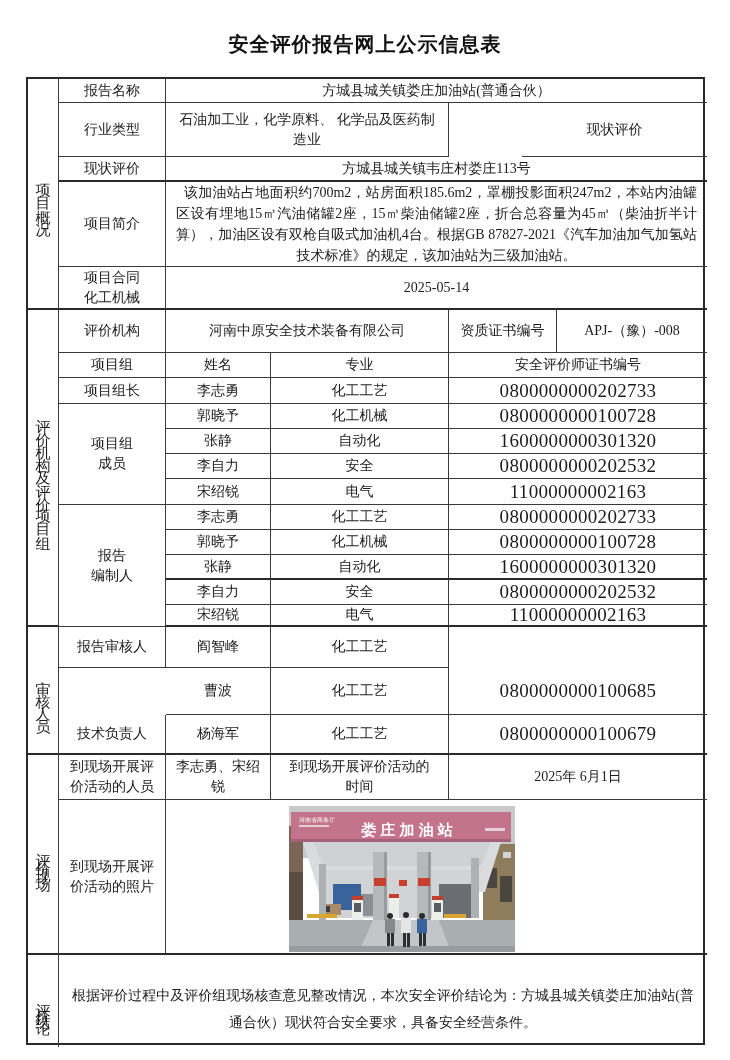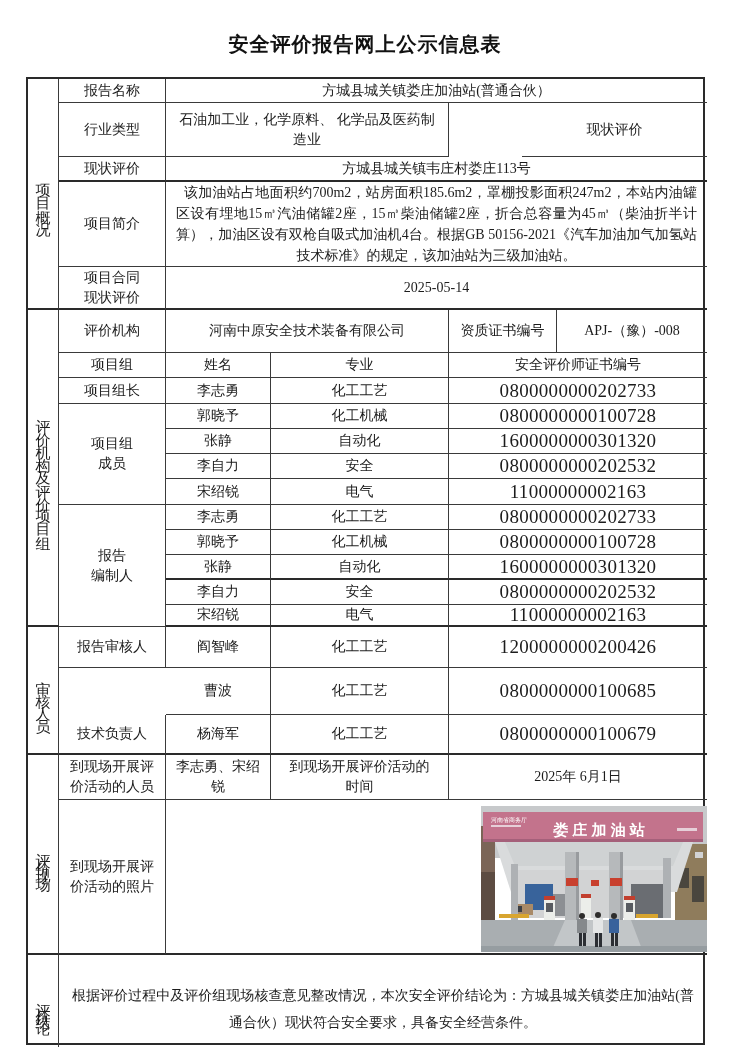--- a/index.html
+++ b/index.html
@@ -51,21 +51,21 @@
   .justify-block {
     display: block; width: 100%;
     text-align: justify; text-align-last: center;
     line-height: 21px; padding: 0 7px; text-indent: 8px;
   }
   .concl-block {
     display: block; width: 100%;
     text-align: justify; text-align-last: center;
     line-height: 27px; padding: 0 10px; margin-top: 16px;
   }
-  .photo-cell { justify-content: flex-end; align-items: flex-start; padding: 6px 0 0 123px; }
+  .photo-cell { justify-content: flex-start; align-items: flex-start; padding: 6px 0 0 123px; }
 </style>
 </head>
 <body>
 
 <div class="page">
   <div class="doc-title">安全评价报告网上公示信息表</div>
 
   <div class="tbl">
 
     <div class="c vlab tb" style="grid-area:1/1/6/2">项目概况</div>
@@ -80,25 +80,25 @@
     <div class="c" style="grid-area:2/2/3/3">行业类型</div>
     <div class="c pre" style="grid-area:2/3/3/5">石油加工业，化学原料、 化学品及医药制
 造业</div>
     <div class="c last" style="grid-area:2/6/3/8">现状评价</div>
 
     <div class="c tb" style="grid-area:3/2/4/3">现状评价</div>
     <div class="c last tb" style="grid-area:3/3/4/8">方城县城关镇韦庄村娄庄113号</div>
 
     <div class="c" style="grid-area:4/2/5/3">项目简介</div>
     <div class="c last" style="grid-area:4/3/5/8">
-        <span class="justify-block">该加油站占地面积约700m2，站房面积185.6m2，罩棚投影面积247m2，本站内油罐区设有埋地15㎥汽油储罐2座，15㎥柴油储罐2座，折合总容量为45㎥（柴油折半计算），加油区设有双枪自吸式加油机4台。根据GB 50156-2021《汽车加油加气加氢站技术标准》的规定，该加油站为三级加油站。</span>
+        <span class="justify-block">该加油站占地面积约700m2，站房面积185.6m2，罩棚投影面积247m2，本站内油罐区设有埋地15㎥汽油储罐2座，15㎥柴油储罐2座，折合总容量为45㎥（柴油折半计算），加油区设有双枪自吸式加油机4台。根据GB 87827-2021《汽车加油加气加氢站技术标准》的规定，该加油站为三级加油站。</span>
       </div>
 
     <div class="c pre tb" style="grid-area:5/2/6/3">项目合同
-现状评价</div>
+化工机械</div>
     <div class="c last tb" style="grid-area:5/3/6/8">2025-05-14</div>
 
     <div class="c" style="grid-area:6/2/7/3">评价机构</div>
     <div class="c" style="grid-area:6/3/7/5">河南中原安全技术装备有限公司</div>
     <div class="c" style="grid-area:6/5/7/7">资质证书编号</div>
     <div class="c last" style="grid-area:6/7/7/8">APJ-（豫）-008</div>
 
     <div class="c" style="grid-area:7/2/8/3">项目组</div>
     <div class="c" style="grid-area:7/3/8/4">姓名</div>
     <div class="c" style="grid-area:7/4/8/5">专业</div>
@@ -138,21 +138,20 @@
     <div class="c" style="grid-area:16/3/17/4">李自力</div>
     <div class="c" style="grid-area:16/4/17/5">安全</div>
     <div class="c last num" style="grid-area:16/5/17/8">0800000000202532</div>
     <div class="c tb" style="grid-area:17/3/18/4">宋绍锐</div>
     <div class="c tb" style="grid-area:17/4/18/5">电气</div>
     <div class="c last num tb" style="grid-area:17/5/18/8">11000000002163</div>
 
     <div class="c" style="grid-area:18/2/19/3">报告审核人</div>
     <div class="c" style="grid-area:18/3/19/4">阎智峰</div>
     <div class="c" style="grid-area:18/4/19/5">化工工艺</div>
-    <div class="c last num" style="grid-area:18/5/19/8">1200000000200426</div>
     <div class="c" style="grid-area:19/3/20/4">曹波</div>
     <div class="c" style="grid-area:19/4/20/5">化工工艺</div>
     <div class="c last num" style="grid-area:19/5/20/8">0800000000100685</div>
     <div class="c tb" style="grid-area:20/2/21/3">技术负责人</div>
     <div class="c tb" style="grid-area:20/3/21/4">杨海军</div>
     <div class="c tb" style="grid-area:20/4/21/5">化工工艺</div>
     <div class="c last num tb" style="grid-area:20/5/21/8">0800000000100679</div>
 
     <div class="c pre" style="grid-area:21/2/22/3">到现场开展评
 价活动的人员</div>

